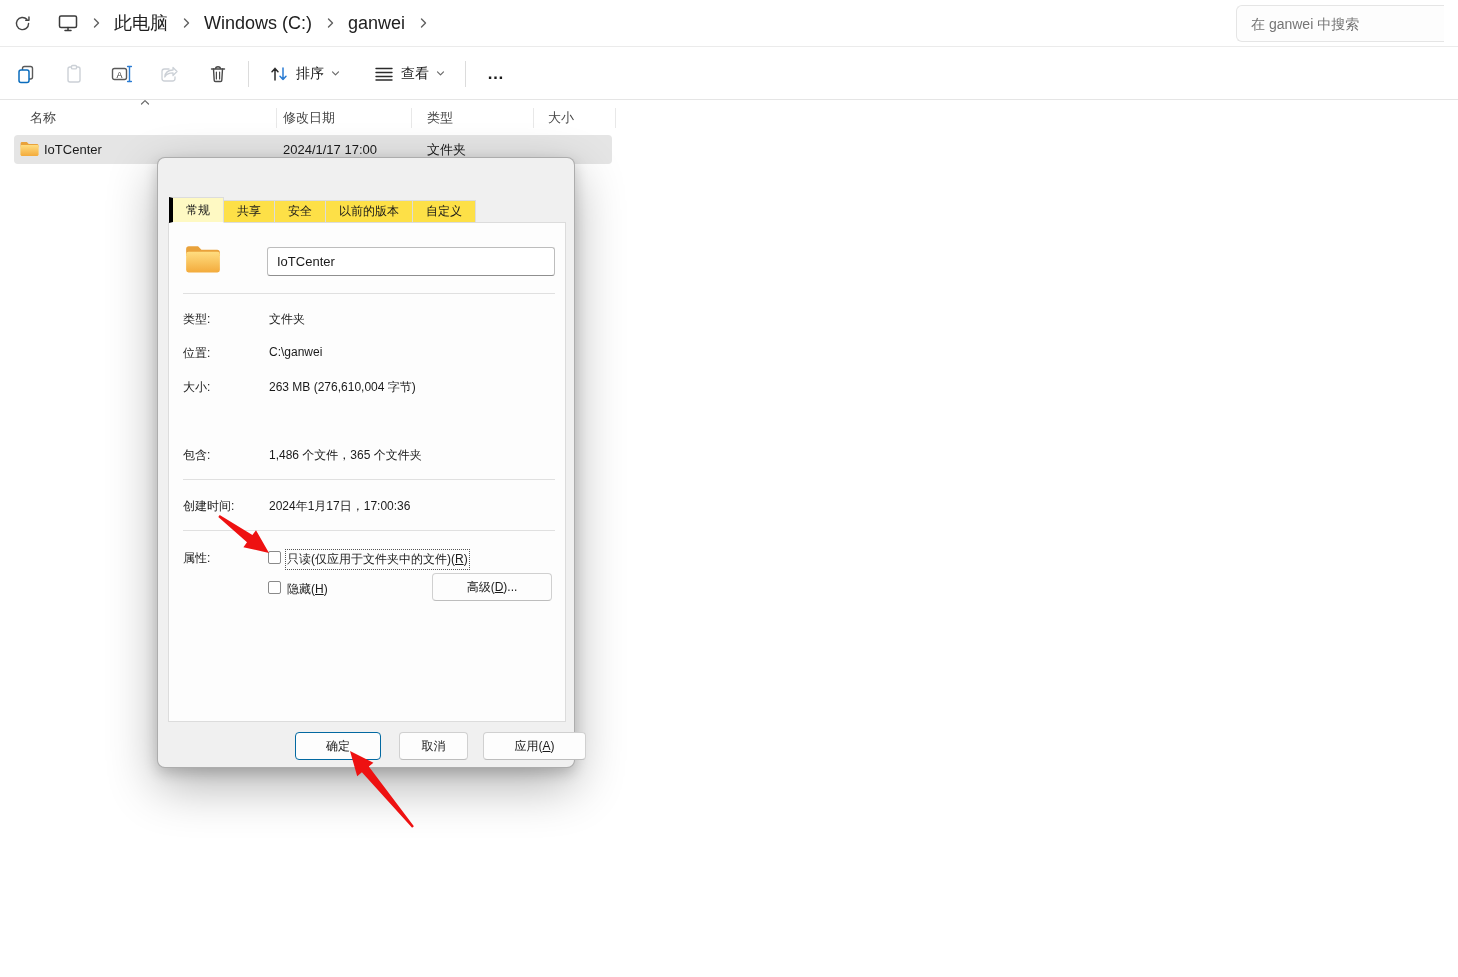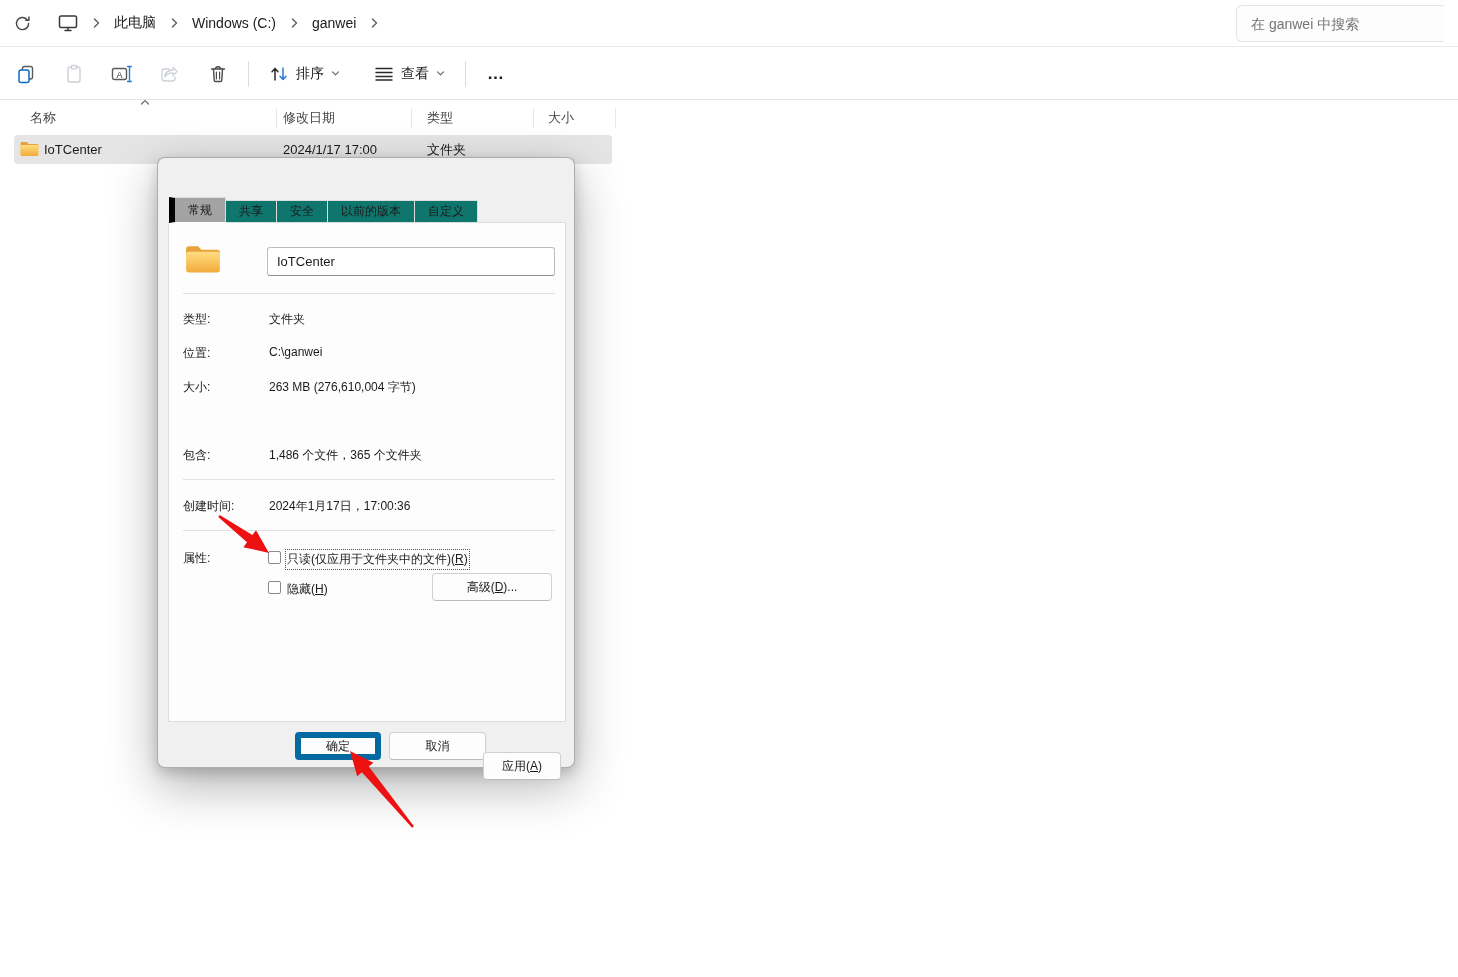--- a/index.html
+++ b/index.html
@@ -5,21 +5,21 @@
   * { margin:0; padding:0; box-sizing:border-box; }
   html,body { width:1458px; height:977px; background:#fff; overflow:hidden;
     font-family:"Liberation Sans", sans-serif; color:#1a1a1a; }
   .stage { position:relative; width:1458px; height:977px; background:#fff; }
 
   
   .addressbar { position:absolute; left:0; top:0; width:1458px; height:47px;
     display:flex; align-items:center; border-bottom:1px solid #ebebeb; background:#fff; }
   .icon-btn { display:flex; align-items:center; justify-content:center;
     width:36px; height:34px; border-radius:4px; cursor:pointer; flex:none; }
-  .crumb { font-size:14px; color:#202020; padding:5px 8px; border-radius:4px; cursor:pointer; white-space:nowrap; }
+  .crumb { font-size:18px; color:#202020; padding:5px 8px; border-radius:4px; cursor:pointer; white-space:nowrap; }
   .crumb-sep { width:20px; display:flex; justify-content:center; color:#5f5f5f; }
   .searchbox { position:absolute; right:14px; top:5px; width:208px; height:37px;
     border:1px solid #e5e5e5; border-right:none; border-radius:6px 0 0 6px; background:#fdfdfd;
     display:flex; align-items:center; }
   .searchbox input { border:none; outline:none; background:transparent; width:100%;
     font-size:14px; color:#616161; padding:0 14px; font-family:"Liberation Sans",sans-serif; }
 
   
   .toolbar { position:absolute; left:0; top:48px; width:1458px; height:52px;
     display:flex; align-items:center; background:#fff; border-bottom:1px solid #e5e5e5; padding-left:6px; }
@@ -43,42 +43,42 @@
   .dialog { position:absolute; left:157px; top:157px; width:418px; height:611px;
     background:#f0f0f0; border:1px solid rgba(0,0,0,.28); border-radius:8px;
     box-shadow:0 18px 50px rgba(0,0,0,.30), 0 5px 14px rgba(0,0,0,.18); font-size:12px; }
   .dlg-title { position:absolute; left:0; top:0; right:0; height:30px; background:#e9f1f7;
     border-radius:8px 8px 0 0; display:flex; align-items:center; padding-left:12px; gap:8px; }
   .dlg-title .txt { font-size:12.5px; color:#1a1a1a; }
   .dlg-close { position:absolute; right:6px; top:2px; width:34px; height:26px; display:flex;
     align-items:center; justify-content:center; font-size:13px; color:#333; cursor:pointer; border-radius:4px; }
   .tabs { position:absolute; left:11px; top:39px; display:flex; align-items:flex-end; }
   .tab { height:23px; padding:0 13px; display:flex; align-items:center; font-size:12px;
-    background:#0f766e; border:1px solid #dcdcdc; border-left:none; cursor:pointer; color:#1a1a1a; }
+    background:#fde047; border:1px solid #dcdcdc; border-left:none; cursor:pointer; color:#1a1a1a; }
   .tab:first-child { border-left:1px solid #dcdcdc; }
-  .tab.active { background:#a3a3a3; height:26px; border-bottom:1px solid #fdfdfd;
-    border-left:6px solid #000000; position:relative; z-index:2;font-family:Liberation Serif, serif; }
+  .tab.active { background:#fef9c3; height:26px; border-bottom:1px solid #fdfdfd;
+    border-left:4px solid #000000; position:relative; z-index:2;font-family:Liberation Serif, serif; }
   .panel { position:absolute; left:10px; top:64px; width:398px; height:657px; height:500px;
     background:#fdfdfd; border:1px solid #dcdcdc; z-index:1; }
   .name-input { position:absolute; left:98px; top:24px; width:288px; height:29px;
     border:1px solid #bdbdbd; border-bottom-color:#8f8f8f; border-radius:3px; background:#fff;
     font-size:13px; padding:0 9px; outline:none; font-family:"Liberation Sans",sans-serif; color:#1a1a1a; }
   .hr { position:absolute; left:14px; width:372px; height:1px; background:#e0e0e0; }
   .prow { position:absolute; left:14px; width:372px; height:18px; }
   .prow .lbl { position:absolute; left:0; color:#1a1a1a; }
   .prow .val { position:absolute; left:86px; color:#1a1a1a; white-space:nowrap; }
   .cb { position:absolute; width:13px; height:13px; border:1px solid #8a8a8a; border-radius:2px; background:#fff; cursor:pointer; }
   .cb-label { position:absolute; left:116px; cursor:pointer; }
   .focus-dotted { outline:1px dotted #555; outline-offset:1px; }
   .u { text-decoration:underline; }
   .win-btn { position:absolute; height:28px; background:#fdfdfd; border:1px solid #d0d0d0;
     border-bottom-color:#bdbdbd; border-radius:4px; font-size:12px; color:#1a1a1a;
     display:flex; align-items:center; justify-content:center; cursor:pointer;
     font-family:Liberation Sans, sans-serif; }
-  .win-btn.default { border:6px solid #0369a1; }
+  .win-btn.default { border:1px solid #0369a1; }
 
   .arrow-overlay { position:absolute; left:0; top:0; width:1458px; height:977px; pointer-events:none; z-index:50; }
   svg { display:block; }
 </style>
 </head>
 <body>
 
 <div class="stage">
 
   <div class="addressbar">
@@ -306,22 +306,22 @@
         <span class="lbl">属性:</span>
         <span class="cb" style="left:85px; top:1px"></span>
         <span class="cb-label focus-dotted" style="left:104px; top:1px"><span>只读(仅应用于文件夹中的文件)(</span><span class="u">R</span><span>)</span></span>
       </div>
       <div class="win-btn" style="left:263px; top:350px; width:120px">
         <span><span>高级(</span><span class="u">D</span><span>)...</span></span>
       </div>
     </div>
 
     <div class="win-btn default" style="left:137px; top:574px; width:86px">确定</div>
-    <div class="win-btn" style="left:231px; top:574px; width:97px">取消</div>
-    <div class="win-btn" style="left:325px; top:594px; width:78px">
+    <div class="win-btn" style="left:241px; top:574px; width:69px">取消</div>
+    <div class="win-btn" style="left:325px; top:574px; width:103px">
       <span><span>应用(</span><span class="u">A</span><span>)</span></span>
     </div>
   </div>
 
   <svg class="arrow-overlay" id="arrow-overlay" width="1458" height="977" viewBox="0 0 1458 977">
       <polygon points="218.3,517.0 247.0,542.3 243.4,547.2 269.0,553.0 256.0,530.2 252.4,535.1 219.7,515.0" fill="#ee1111"></polygon>
       <polygon points="413.9,826.2 368.8,766.6 373.4,762.7 350.0,751.0 357.2,776.2 361.9,772.3 412.1,827.8" fill="#ee1111"></polygon>
     </svg>
 </div>
 

